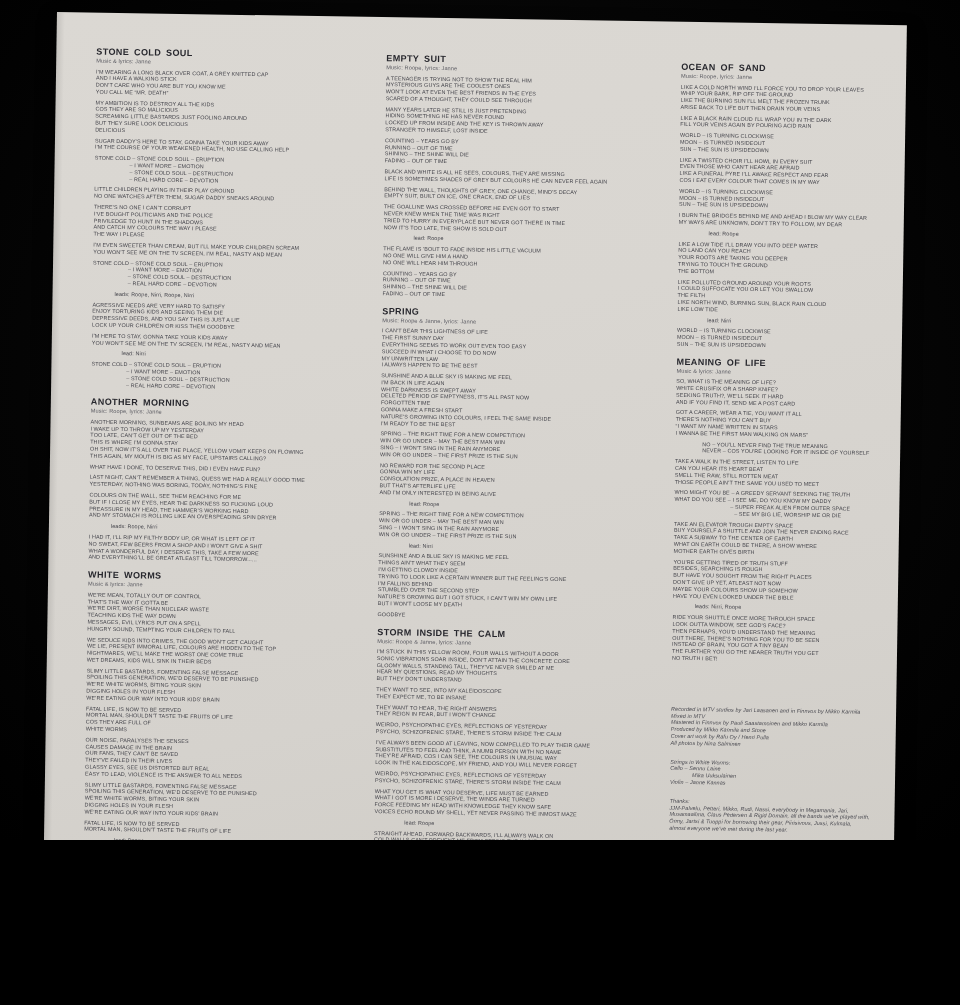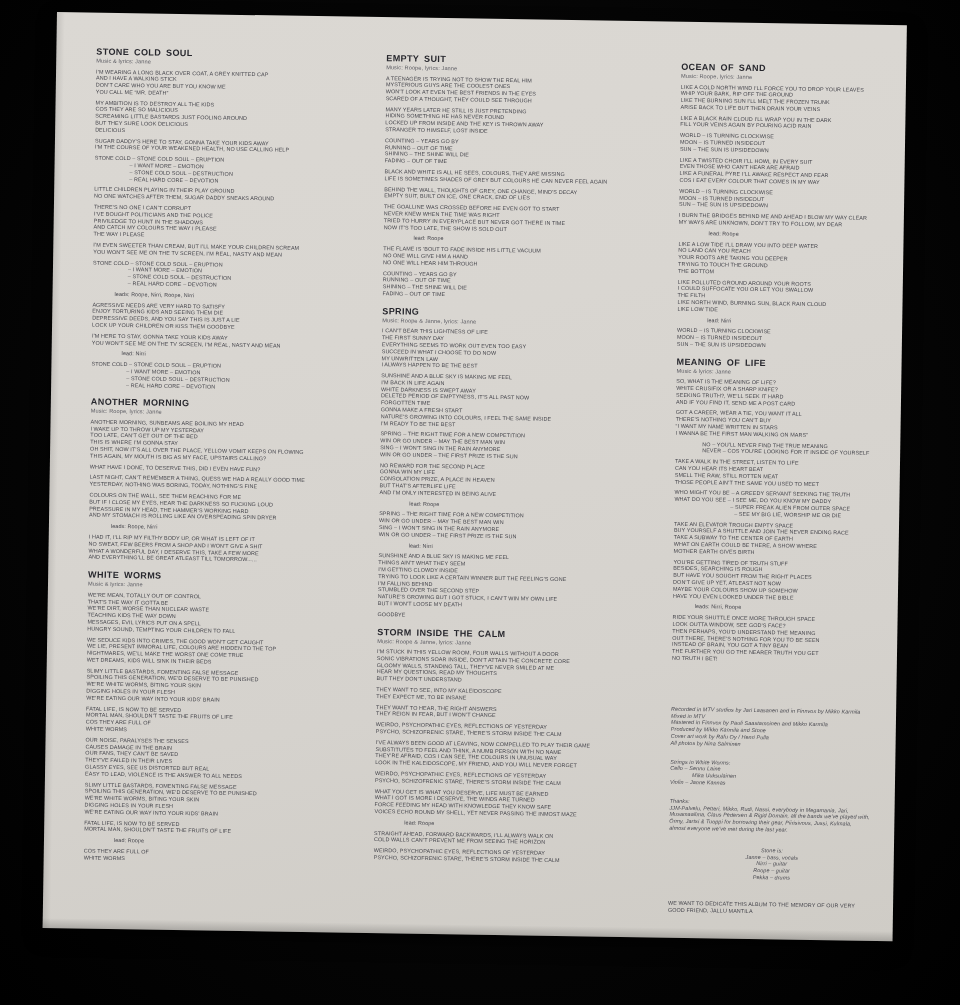--- a/index.html
+++ b/index.html
@@ -1,16 +1,16 @@
 <!DOCTYPE html>
 <html><head>
 <meta charset="utf-8">
 <style>
   html,body{margin:0;padding:0;background:#000;}
-  .photo{position:relative;width:960px;height:1005px;overflow:hidden;
+  .photo{position:relative;width:960px;height:840px;overflow:hidden;
          background:radial-gradient(ellipse at 50% 45%, #0c0c0c 0%, #050505 60%, #000 100%);}
   .paper{position:absolute;left:57px;top:12px;width:850px;height:916px;
          background:linear-gradient(168deg,#dbd8d3 0%,#d9d6d1 35%,#d5d2cd 70%,#cfccc6 100%);
          transform:rotate(0.9deg);transform-origin:0 0;
          box-shadow:0 8px 18px rgba(0,0,0,0.6);}
   .paper::after{content:"";position:absolute;left:0;right:0;bottom:0;height:10px;
          background:linear-gradient(to bottom,rgba(0,0,0,0) 0%,rgba(0,0,0,0.18) 100%);}
   .paper::before{content:"";position:absolute;left:0;top:0;bottom:0;width:8px;
          background:linear-gradient(to right,rgba(0,0,0,0.10),rgba(0,0,0,0));}
   .col{position:absolute;font-family:"Liberation Sans",sans-serif;font-size:5.4px;

